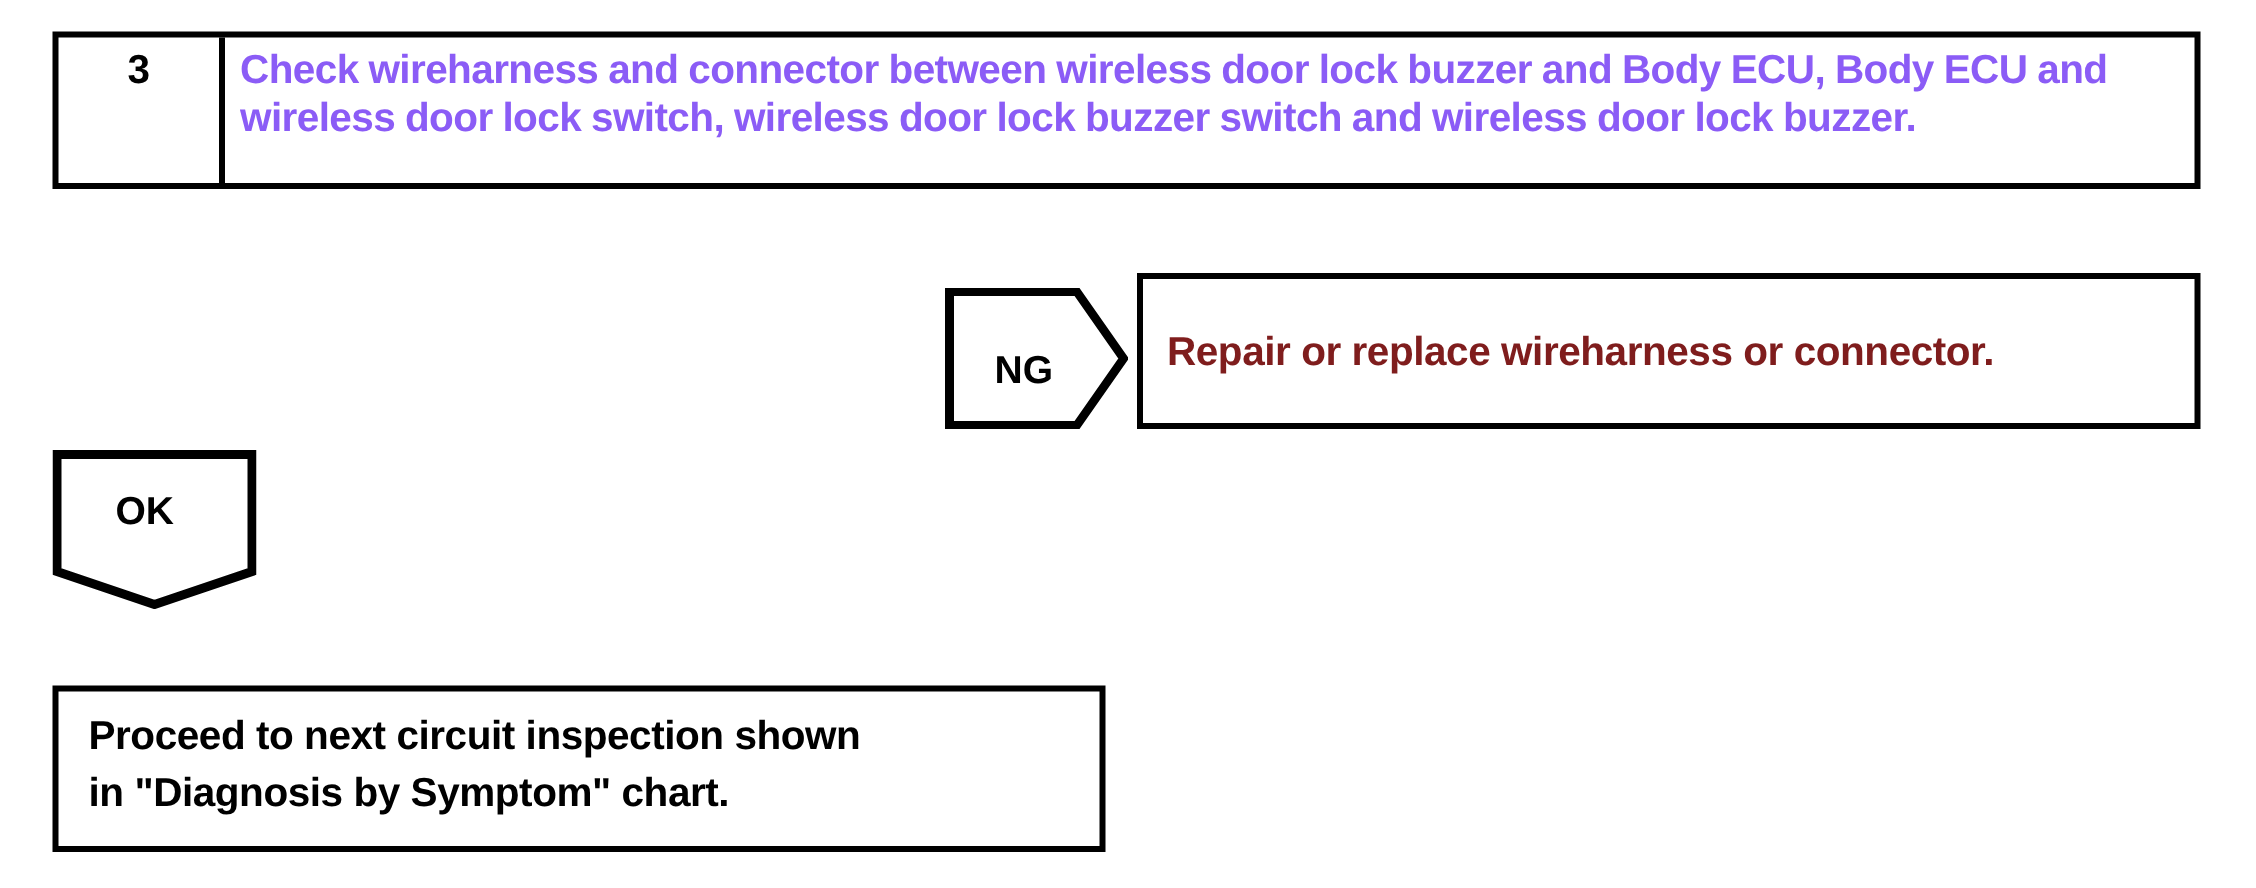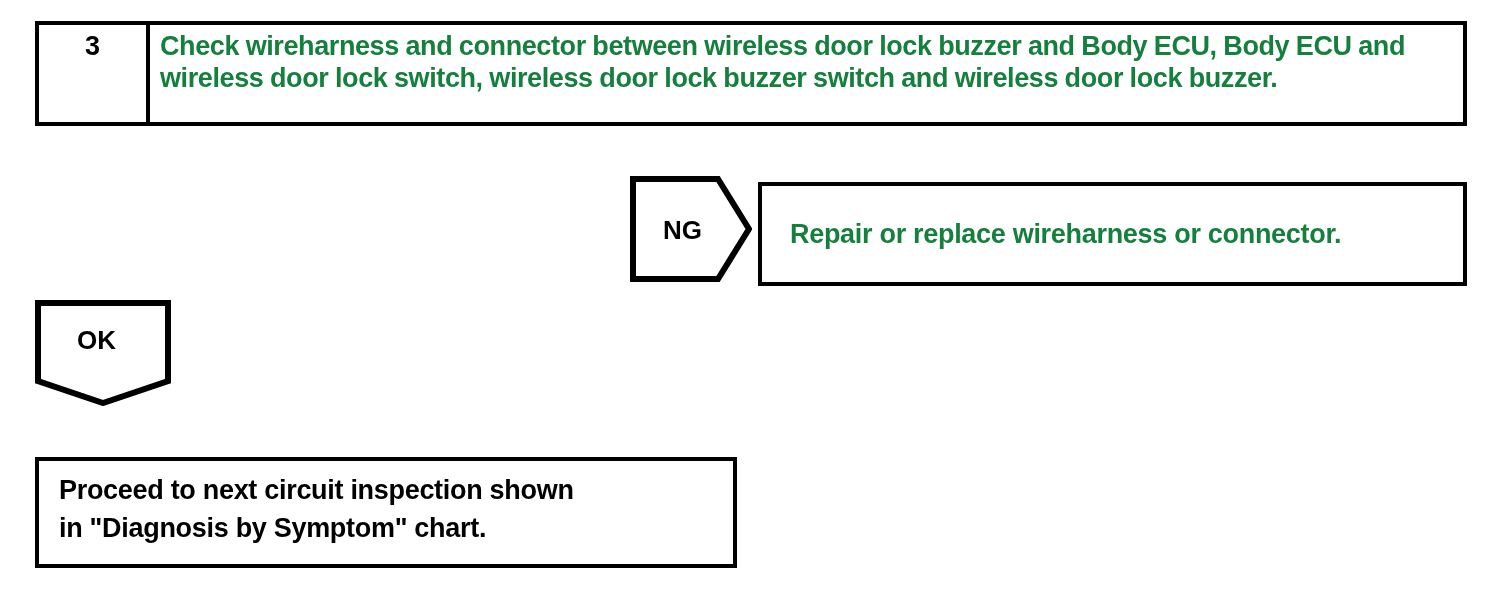--- a/index.html
+++ b/index.html
@@ -53,33 +53,33 @@
   .step-text-cell {
     flex: 1 1 auto;
     box-sizing: border-box;
     padding: 5px 0 0 10px;
     display: block;
   }
   .step-text {
     font-size: 27px;
     font-weight: bold;
     line-height: 32px;
-    color: #15803d;
+    color: #8b5cf6;
     letter-spacing: -0.4px;
     white-space: normal;
     word-spacing: -0.5px;
   }
 
   
   .ng-marker {
     position: absolute;
     left: 630px;
-    top: 176px;
+    top: 192px;
     width: 122px;
-    height: 106px;
+    height: 94px;
   }
   .ng-marker svg,
   .ok-marker svg {
     display: block;
     width: 100%;
     height: 100%;
   }
   .marker-label {
     position: absolute;
     color: #000000;
@@ -103,22 +103,22 @@
     border: 4px solid #000000;
     box-sizing: border-box;
     background: #ffffff;
     display: flex;
     align-items: center;
   }
   .repair-text {
     font-size: 27px;
     font-weight: bold;
     line-height: 32px;
-    color: #15803d;
-    padding-left: 28px;
+    color: #7f1d1d;
+    padding-left: 16px;
     letter-spacing: -0.3px;
   }
 
   
   .ok-marker {
     position: absolute;
     left: 35px;
     top: 300px;
     width: 136px;
     height: 106px;

